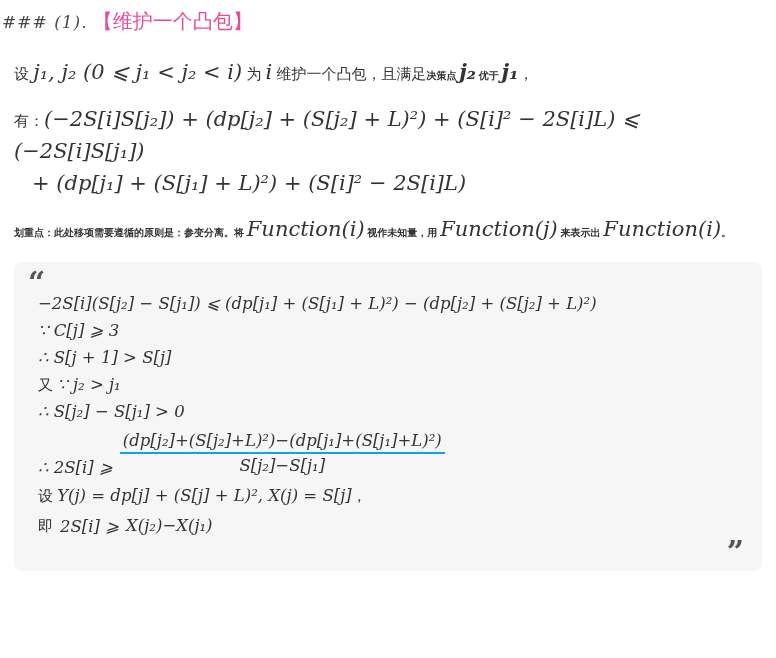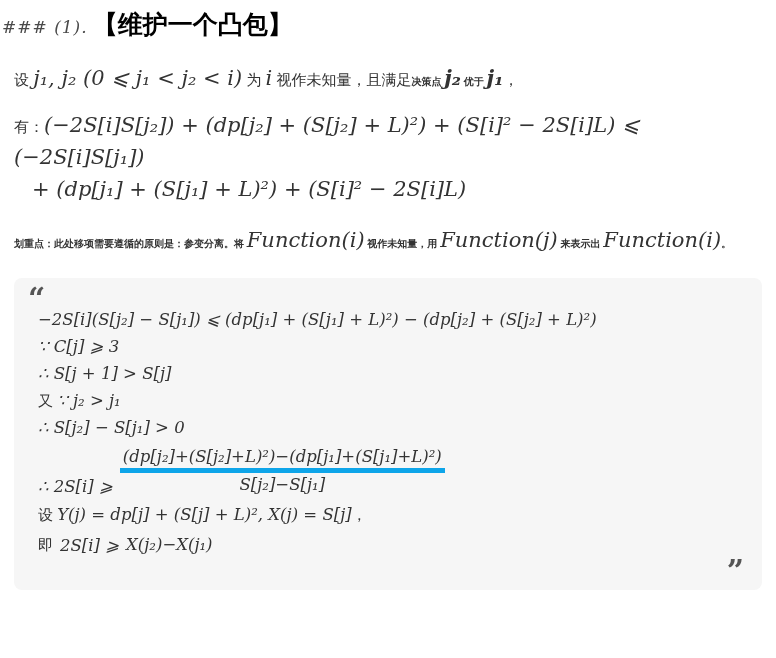--- a/index.html
+++ b/index.html
@@ -17,43 +17,43 @@
   
   .heading { margin: 2px 0 0 -12px; font-weight: normal; white-space: nowrap; }
   .h-prefix {
     font-family: "DejaVu Serif", "Liberation Serif", serif;
     font-style: italic;
     color: #4a4a4a;
     font-size: 17px;
     letter-spacing: 1px;
   }
   .h-title {
-    font-weight: bold;
-    color: #000000;
-    font-size: 25px;
+    font-weight: normal;
+    color: #ec4899;
+    font-size: 20px;
   }
 
   
   .cn   { font-size: 15px; }
   .cnb  { font-size: 10px; font-weight: bold; }
   .math {
     font-family: "DejaVu Serif", "Liberation Serif", serif;
     font-style: italic;
     font-size: 21px;
     font-weight: normal;
   }
   .math.bold { font-weight: bold; }
 
   .intro { margin: 25px 0 0 0; line-height: 24px; }
 
   .formula  { margin-top: 16px;  line-height: 31px; }
   .formula .fline2 { padding-left: 18px; }
   .formula2 { margin-top: 14px; line-height: 31px; }
 
-  .keypoint { margin: 17px 0 0 0; line-height: 34px; }
+  .keypoint { margin: 17px 0 0 0; line-height: 24px; }
 
   
   blockquote {
     margin: 17px 0 0 0;
     background: #f6f6f6;
     border-radius: 8px;
     padding: 10px 24px 8px 24px;
   }
   .quote-mark {
     display: block;
@@ -75,34 +75,34 @@
     line-height: normal;
     margin: 5px 0;
     gap: 7px;
   }
   .frac {
     display: inline-block;
     text-align: center;
     font-size: 12.5px;
     line-height: 1.3;
   }
-  .frac .num { display: block; border-bottom: 5px solid #0ea5e9; padding: 0 3px 1px 3px; }
+  .frac .num { display: block; border-bottom: 2px solid #0ea5e9; padding: 0 3px 1px 3px; }
   .frac .den { display: block; padding-top: 1px; }
 </style>
 </head>
 <body>
 
 <main>
 
   <h3 class="heading">
     <span class="h-prefix">### (1).</span>
     <span class="h-title">【维护一个凸包】</span>
   </h3>
 
-  <p class="intro"><span class="cn">设 </span><span class="math">j₁, j₂ (0 ⩽ j₁ &lt; j₂ &lt; i)</span><span class="cn"> 为 </span><span class="math">i</span><span class="cn"> 视作未知量，且满足</span><span class="cnb">决策点 </span><span class="math bold">j₂</span><span class="cnb"> 优于 </span><span class="math bold">j₁</span><span class="cn">，</span></p>
+  <p class="intro"><span class="cn">设 </span><span class="math">j₁, j₂ (0 ⩽ j₁ &lt; j₂ &lt; i)</span><span class="cn"> 为 </span><span class="math">i</span><span class="cn"> 维护一个凸包，且满足</span><span class="cnb">决策点 </span><span class="math bold">j₂</span><span class="cnb"> 优于 </span><span class="math bold">j₁</span><span class="cn">，</span></p>
 
   <div class="formula">
     <div class="fline1"><span class="cn">有：</span><span class="math">(−2S[i]S[j₂]) + (dp[j₂] + (S[j₂] + L)²) + (S[i]² − 2S[i]L) ⩽ (−2S[i]S[j₁])</span></div>
     <div class="fline2"><span class="math">+ (dp[j₁] + (S[j₁] + L)²) + (S[i]² − 2S[i]L)</span></div>
   </div>
 
 
   <p class="keypoint"><span class="cnb">划重点：此处移项需要遵循的原则是：参变分离。将 </span><span class="math">Function(i)</span><span class="cnb"> 视作未知量，用 </span><span class="math">Function(j)</span><span class="cnb"> 来表示出 </span><span class="math">Function(i)</span><span class="cnb">。</span></p>
 
   <blockquote>

